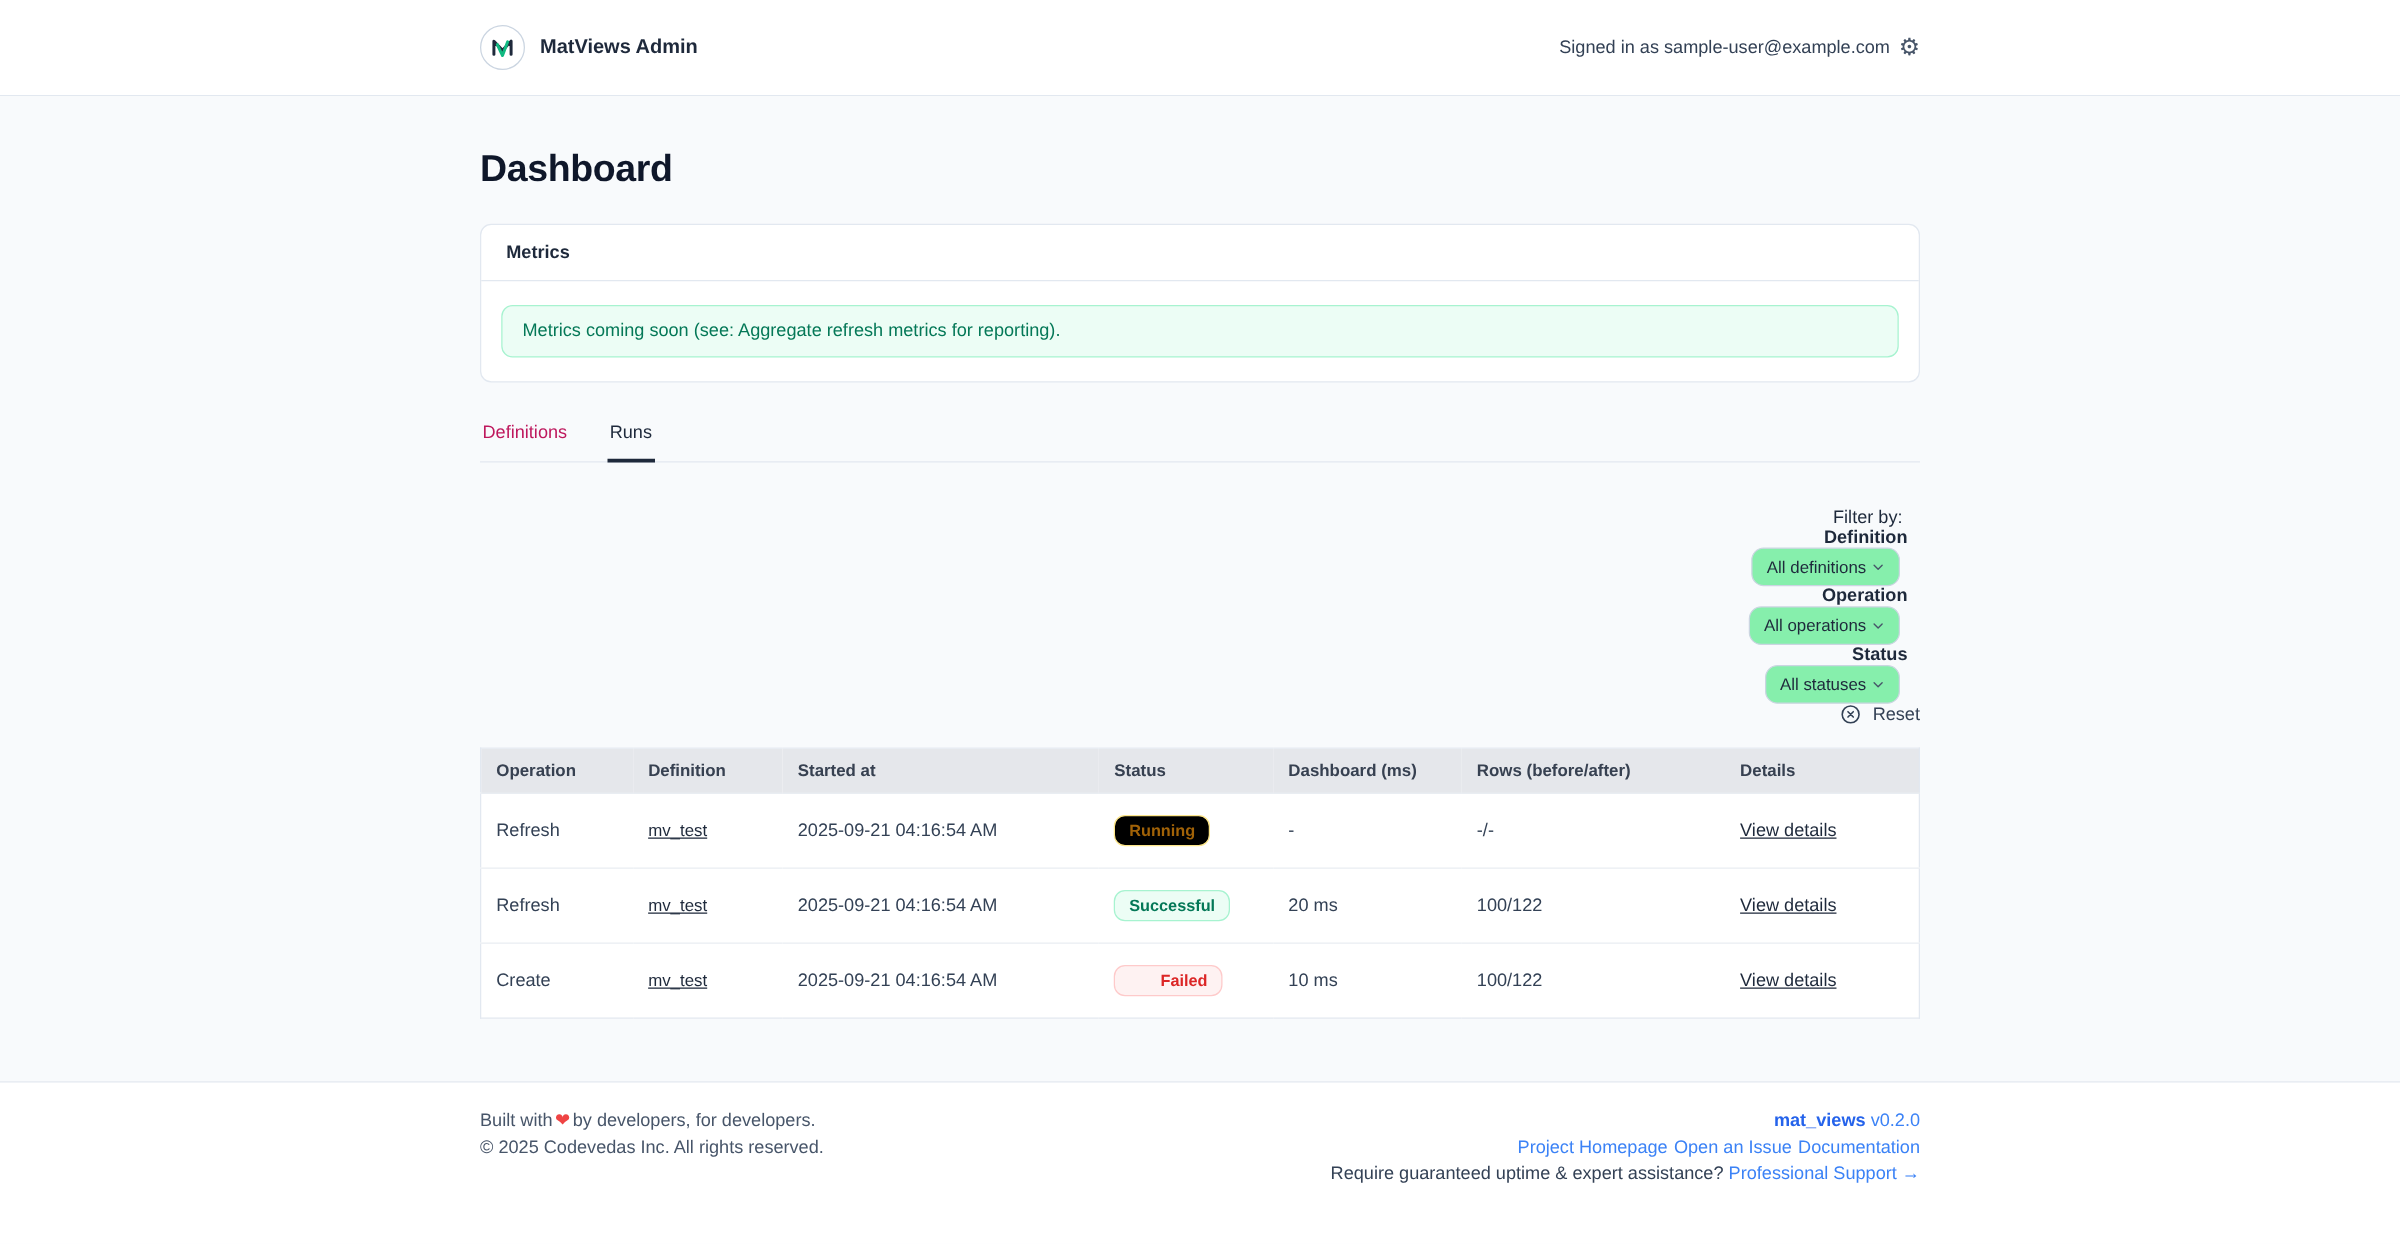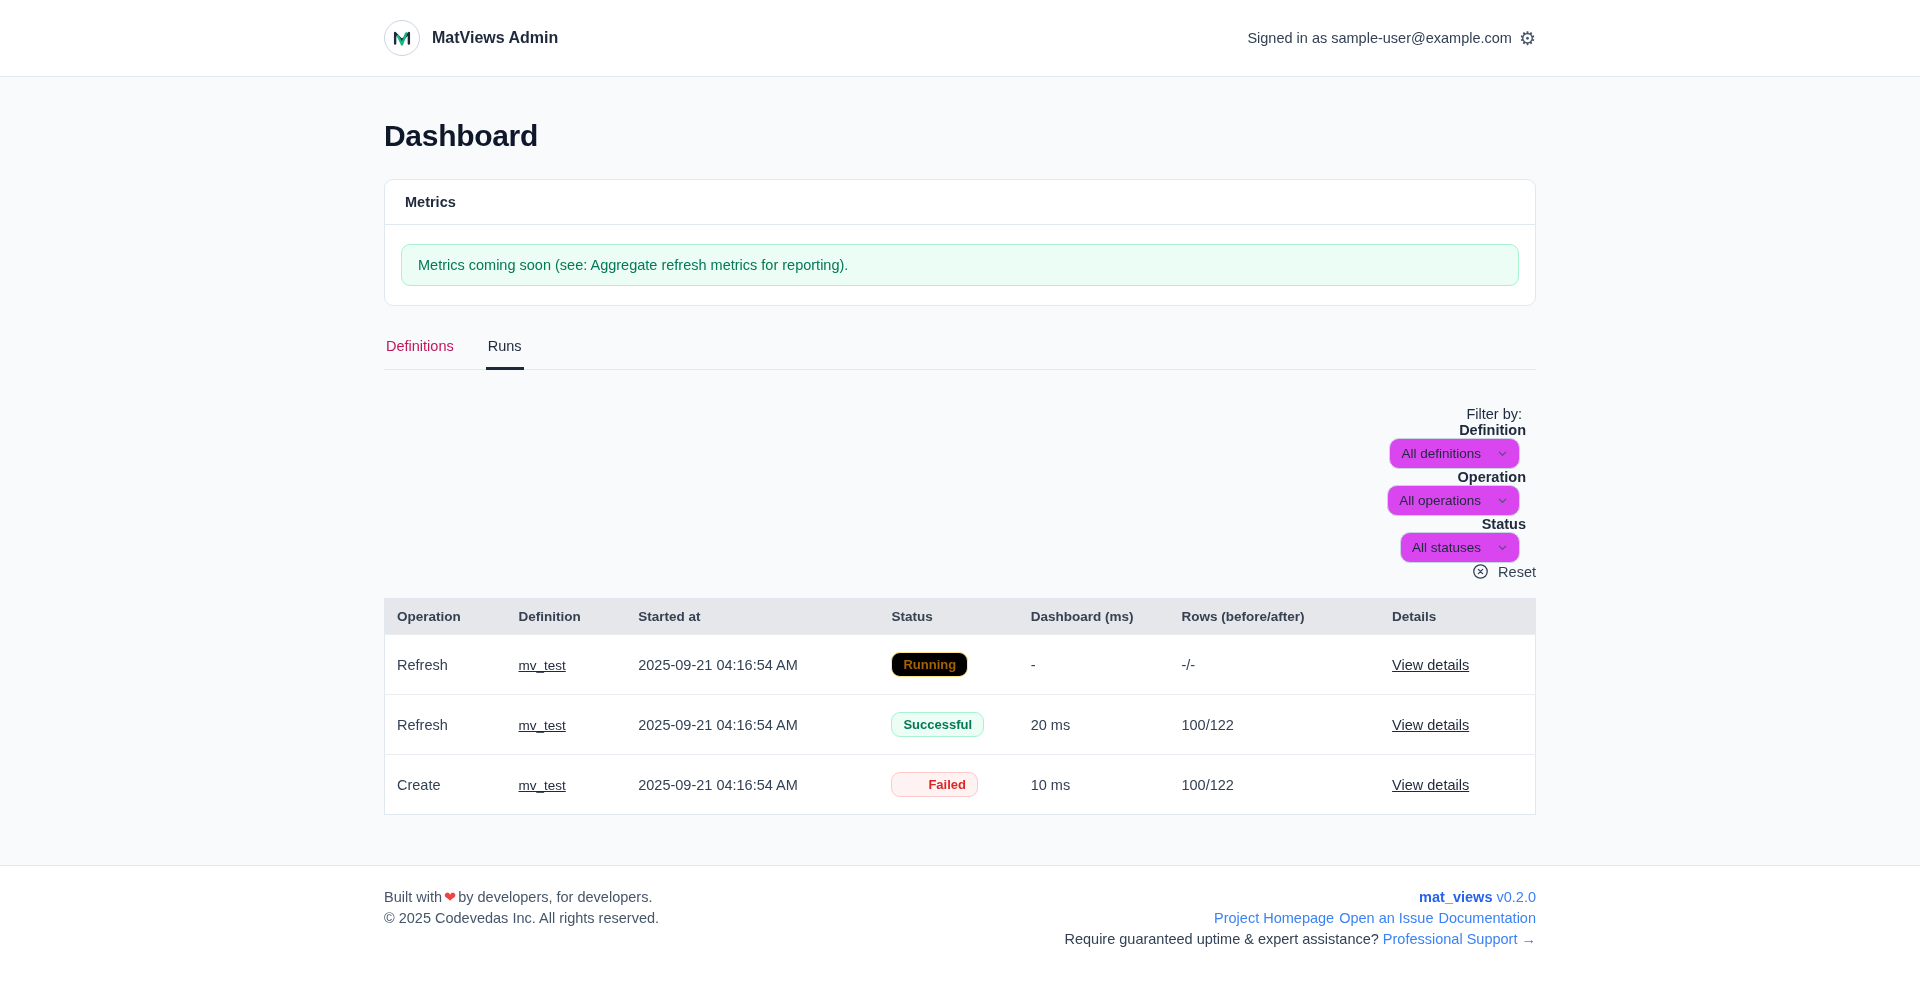--- a/index.html
+++ b/index.html
@@ -97,23 +97,23 @@
     font-size: 14.5px;
     color: #1e293b;
     flex-direction: column;
   }
   .filter-by { font-weight: 500; margin-right: 14px; }
   .filter-label { font-weight: 700; margin-right: 10px; }
   .select {
     height: 31px;
     display: inline-flex;
     align-items: center;
-    gap: 16px;
+    gap: 4px;
     padding: 0 11px;
-    background: #d946ef;
+    background: #86efac;
     border: 1px solid #cbd5e1;
     border-radius: 10px;
     font-size: 13.5px;
     color: #1e293b;
     cursor: pointer;
     margin-right: 16px;
   }
   .chev { display: inline-flex; color: #475569; }
   .reset-btn {
     display: inline-flex;

